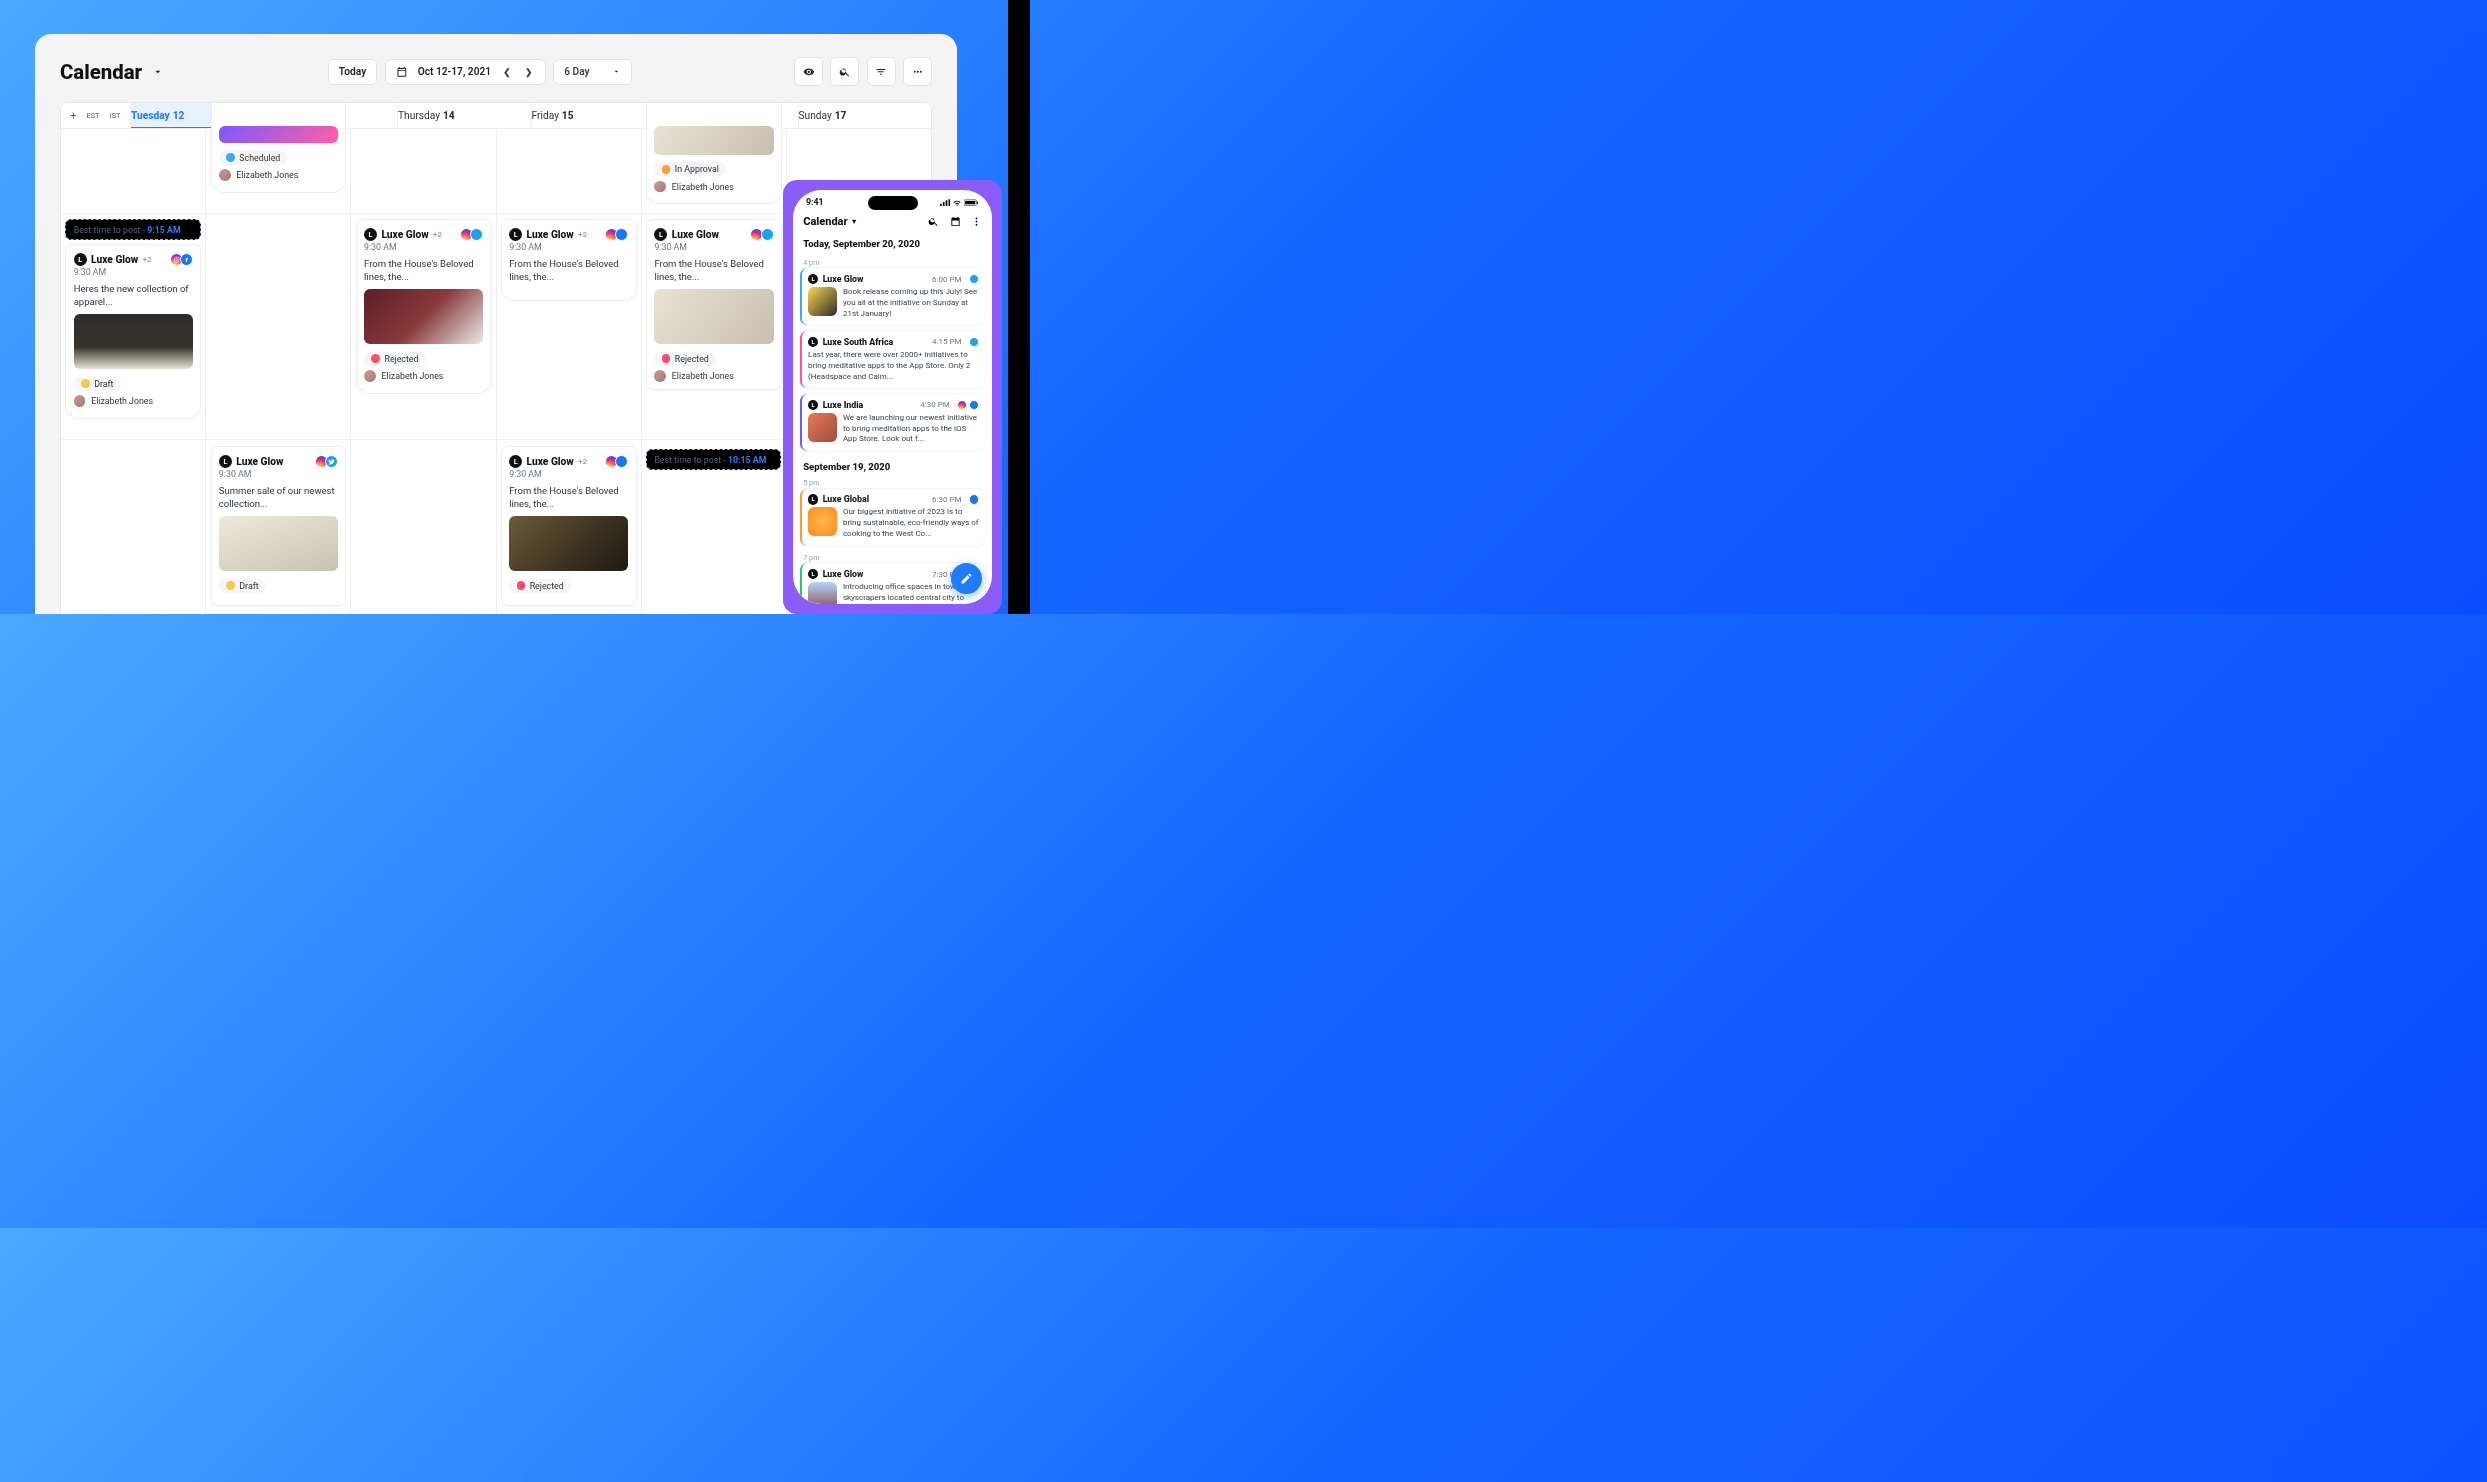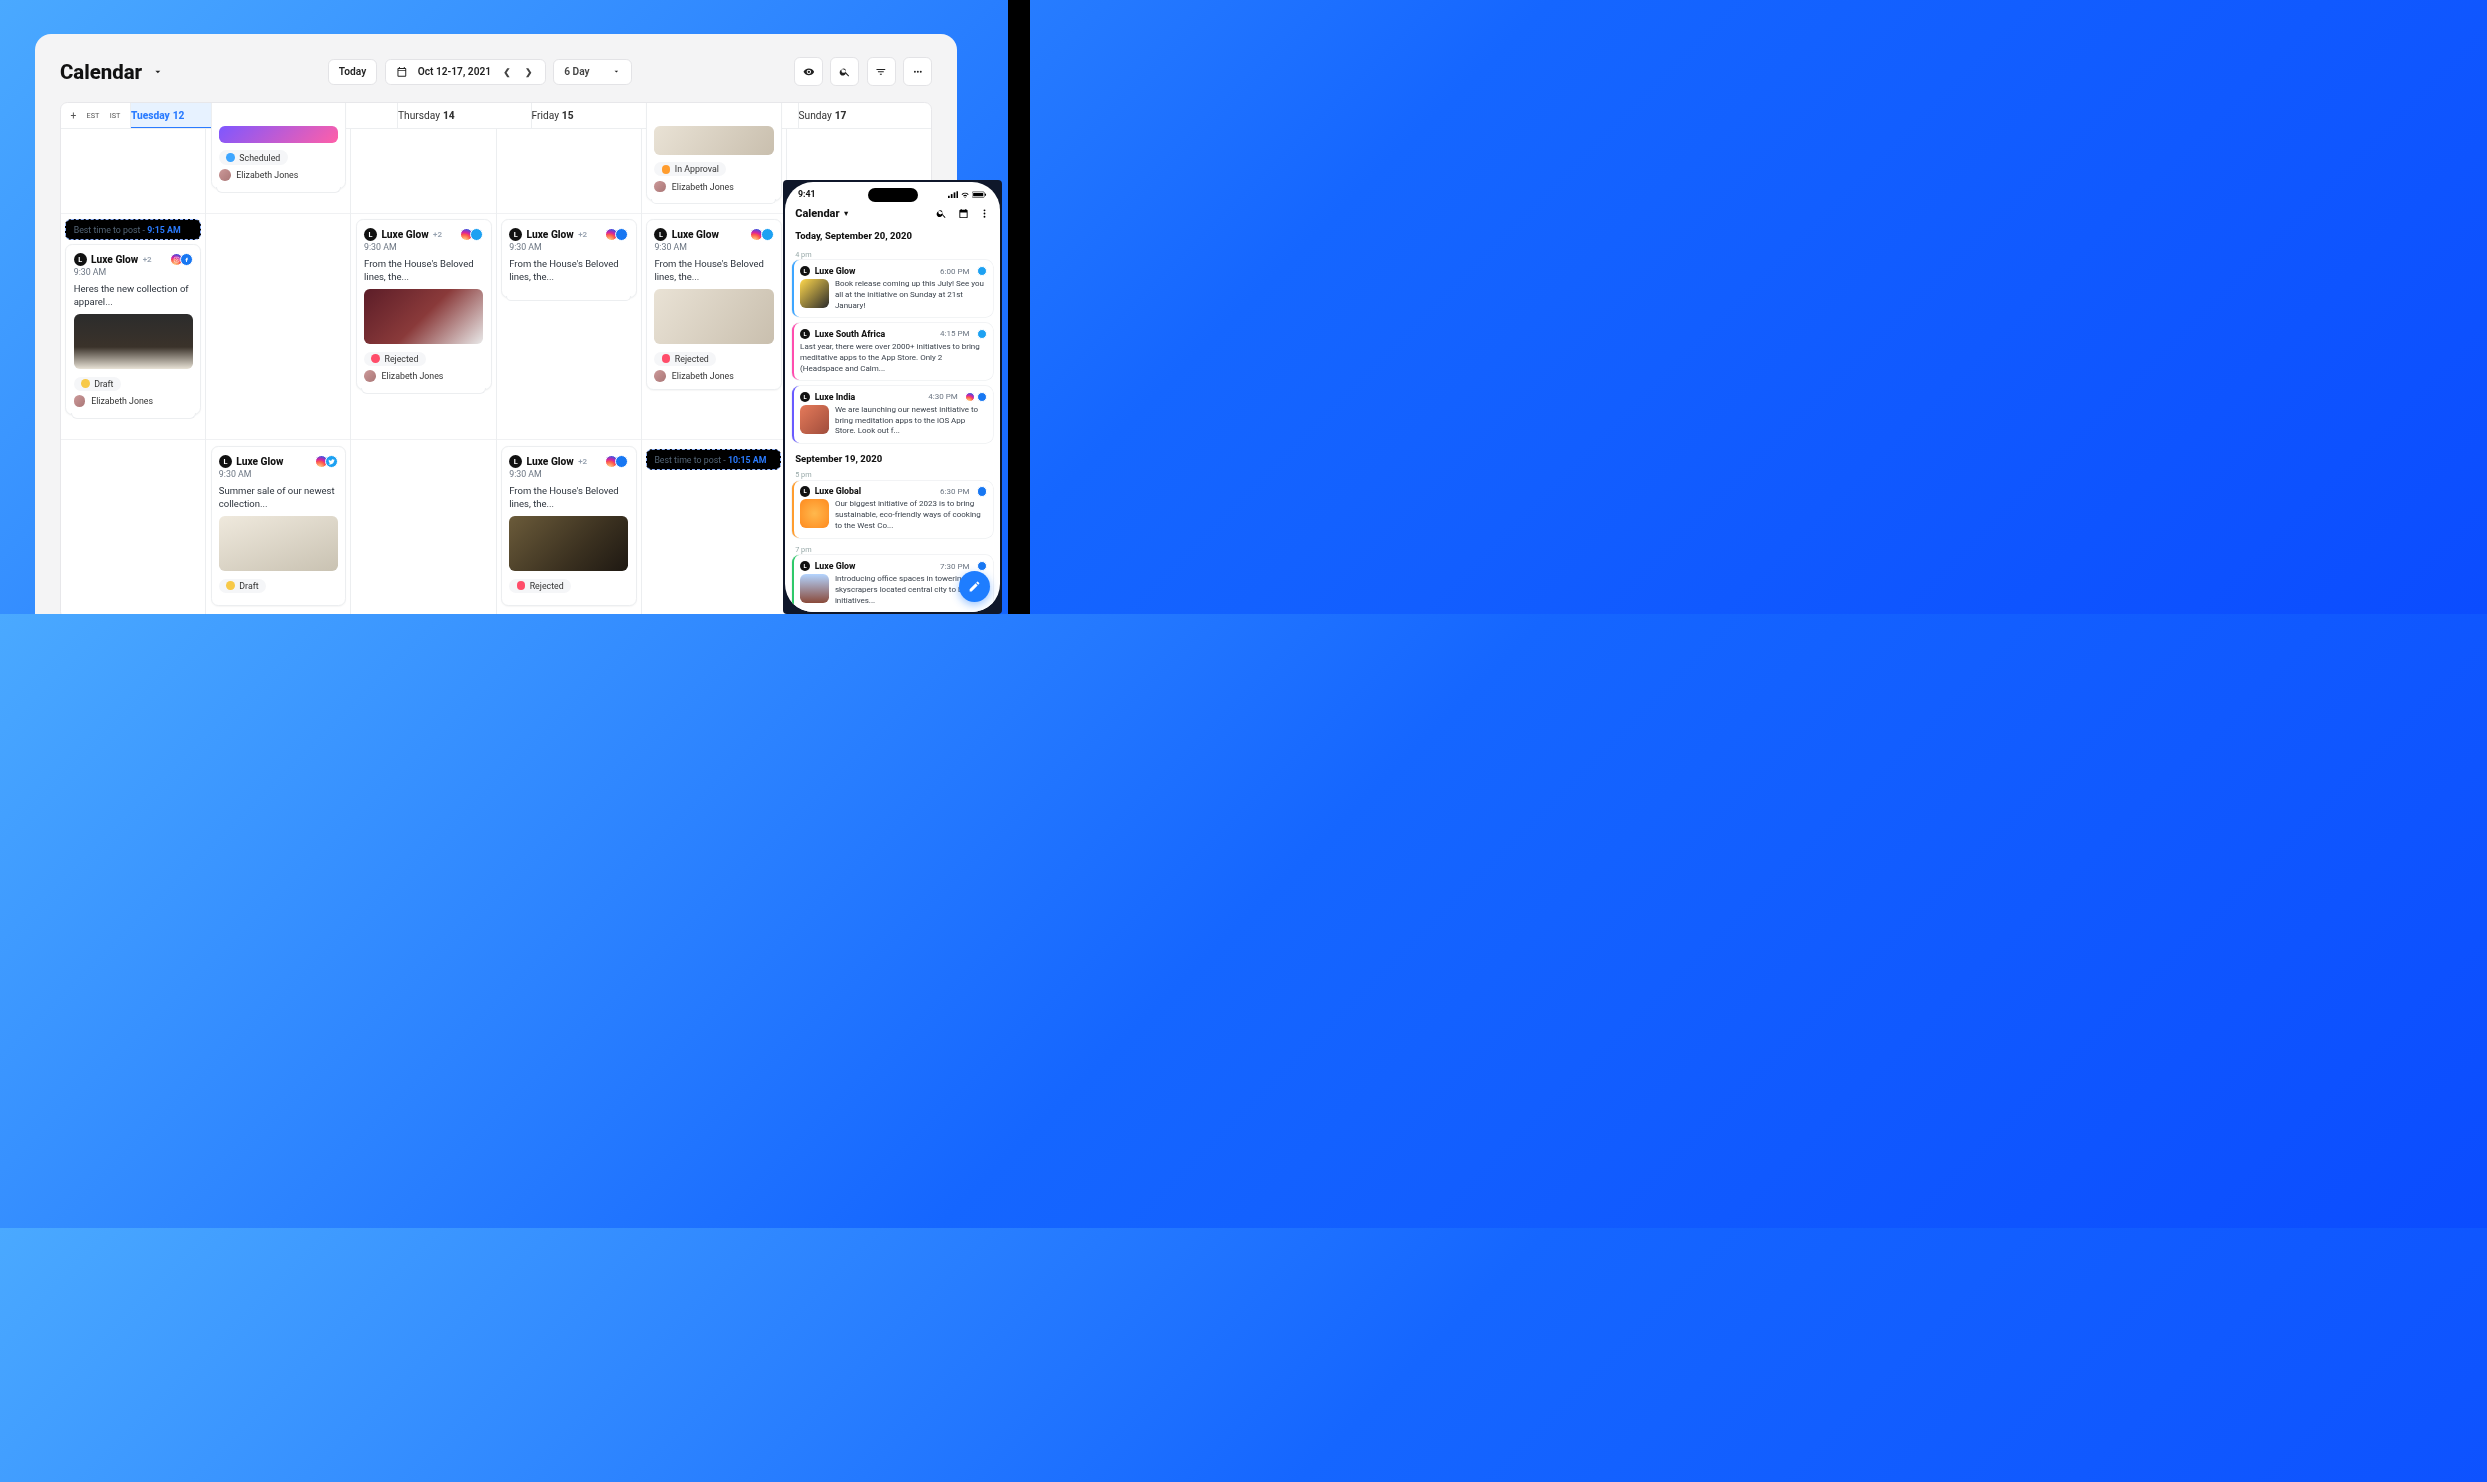--- a/index.html
+++ b/index.html
@@ -60,21 +60,21 @@
 
   
   .th1{background:linear-gradient(135deg,#7e57ff,#ff5fa8)}
   .th2{background:linear-gradient(125deg,#e9e2d5,#c9bfae)}
   .th3{background:linear-gradient(180deg,#2c2c2c 0,#3a322a 60%,#e8e2d6 100%)}
   .th4{background:linear-gradient(135deg,#5c1d28,#8a3a3a 50%,#e9e9e9 100%)}
   .th5{background:linear-gradient(160deg,#efe9dd,#c9c2b2)}
   .th6{background:linear-gradient(135deg,#6b5b3a,#3b3120 60%,#1e1812)}
 
   
-  .phone{position:absolute;right:28px;top:180px;width:219px;height:434px;border-radius:4px;background:#0f172a;padding:2px;z-index:5}
+  .phone{position:absolute;right:28px;top:180px;width:219px;height:434px;border-radius:14px;background:#8b5cf6;padding:10px;z-index:5}
   .screen{background:#fff;border-radius:28px;width:100%;height:100%;overflow:hidden;position:relative}
   .notch{position:absolute;top:5.8px;left:50%;transform:translateX(-50%);width:50px;height:14.6px;background:#000;border-radius:8.8px;z-index:3}
   .sbar{display:flex;justify-content:space-between;align-items:center;padding:7.3px 13px 0;font-size:8.8px;font-weight:700;color:#111}
   .sicons{display:flex;gap:2.2px;align-items:center}
   .phdr{display:flex;align-items:center;justify-content:space-between;padding:7.3px 10.2px 5.8px}
   .phdr-l{font-size:11px;font-weight:800;color:#111;display:flex;align-items:center;gap:2.9px}
   .phdr-r{display:flex;gap:10.2px;align-items:center;color:#333}
   .psec{font-size:9.5px;font-weight:800;color:#111;padding:4.4px 10.2px}
   .phr{font-size:7.3px;color:#9aa;padding:1.5px 10.2px}
   .plist{padding:0 7.3px}

